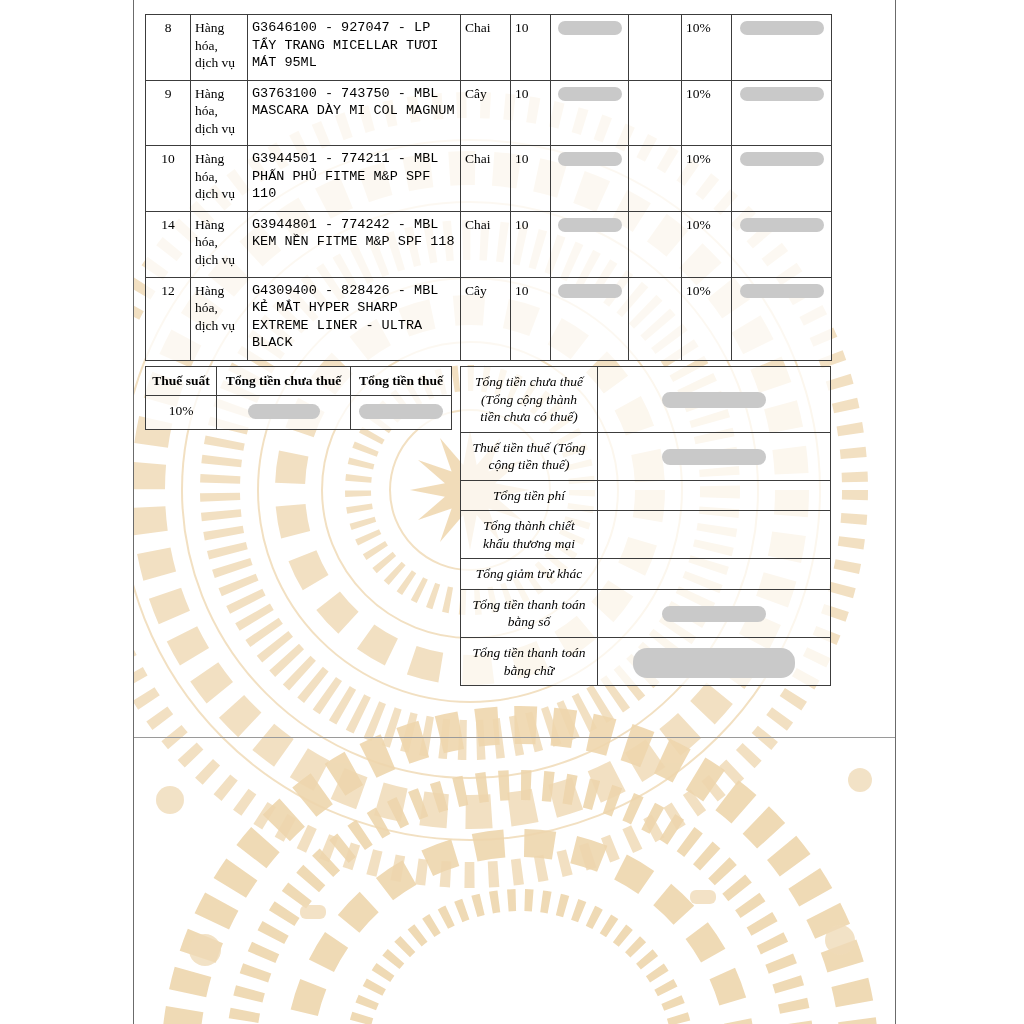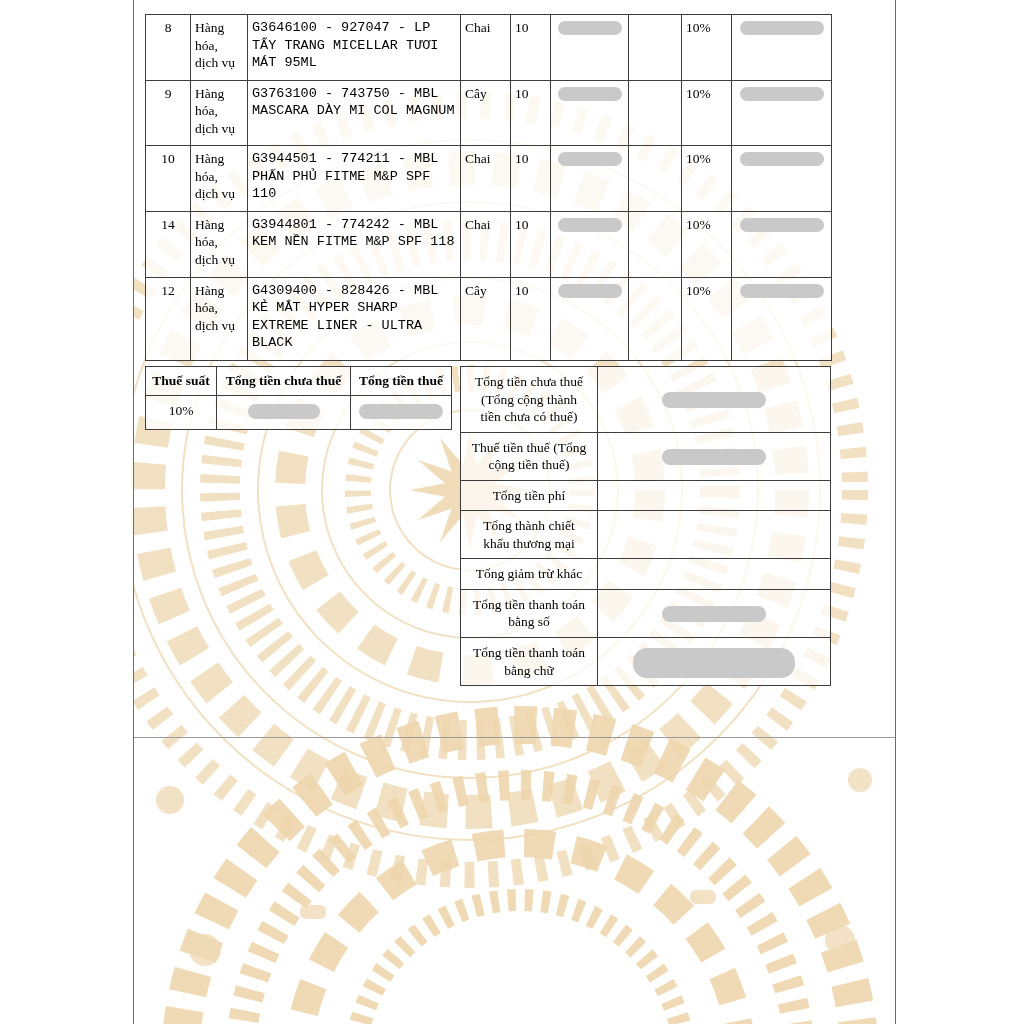--- a/index.html
+++ b/index.html
@@ -26,21 +26,21 @@
   .c-unit,.c-qty,.c-tax{}
   .c-price,.c-amt{text-align:center;}
   .blob{display:inline-block;background:#c9c9c9;border-radius:8px;height:14px;vertical-align:top;margin-top:2px;}
   .blob-price{width:64px;}
   .blob-amt{width:84px;}
   .tax-summary{position:absolute;left:145px;top:366px;width:306px;background:rgba(255,255,255,0.78);}
   .tax-summary th{font-weight:bold;text-align:center;padding:5px 2px;margin-left:40px;}
   .tax-summary td{text-align:center;padding:6px 4px 10px 4px;vertical-align:top;}
   .blob-taxbase{width:72px;height:15px;}
   .blob-taxamt{width:84px;height:15px;}
-  .totals{position:absolute;left:460px;top:366px;width:370px;background:rgba(255,255,255,0.72);}
+  .totals{position:absolute;left:460px;top:366px;width:370px;background:rgba(255,255,255,0.72);font-style:italic;}
   .totals td{vertical-align:middle;}
   .t-label{text-align:center;padding:6px 9px;}
   .t-value{text-align:center;padding:5px 6px;}
   .b-md{width:104px;height:16px;}
   .b-lg{width:162px;height:30px;border-radius:14px;}
 </style>
 </head>
 <body>
 
 <div class="page">

